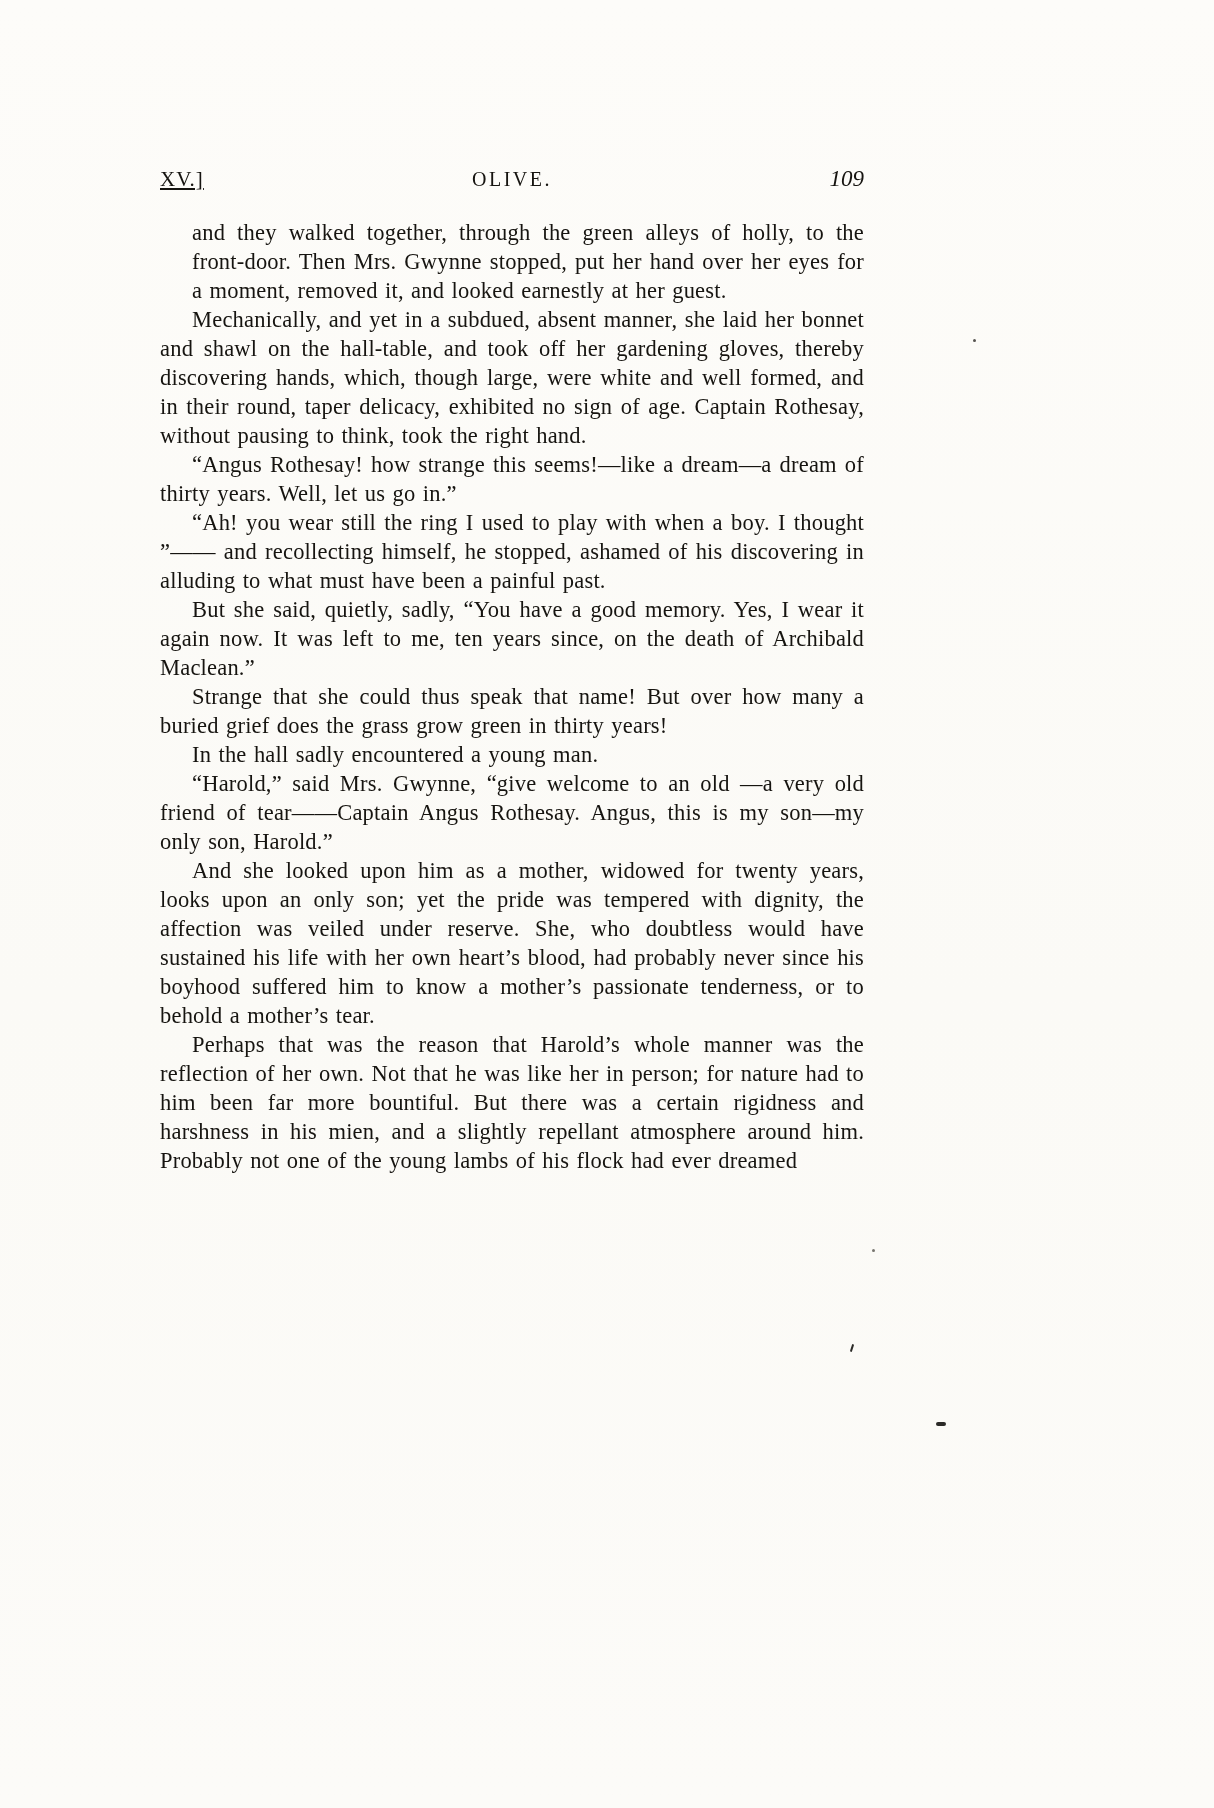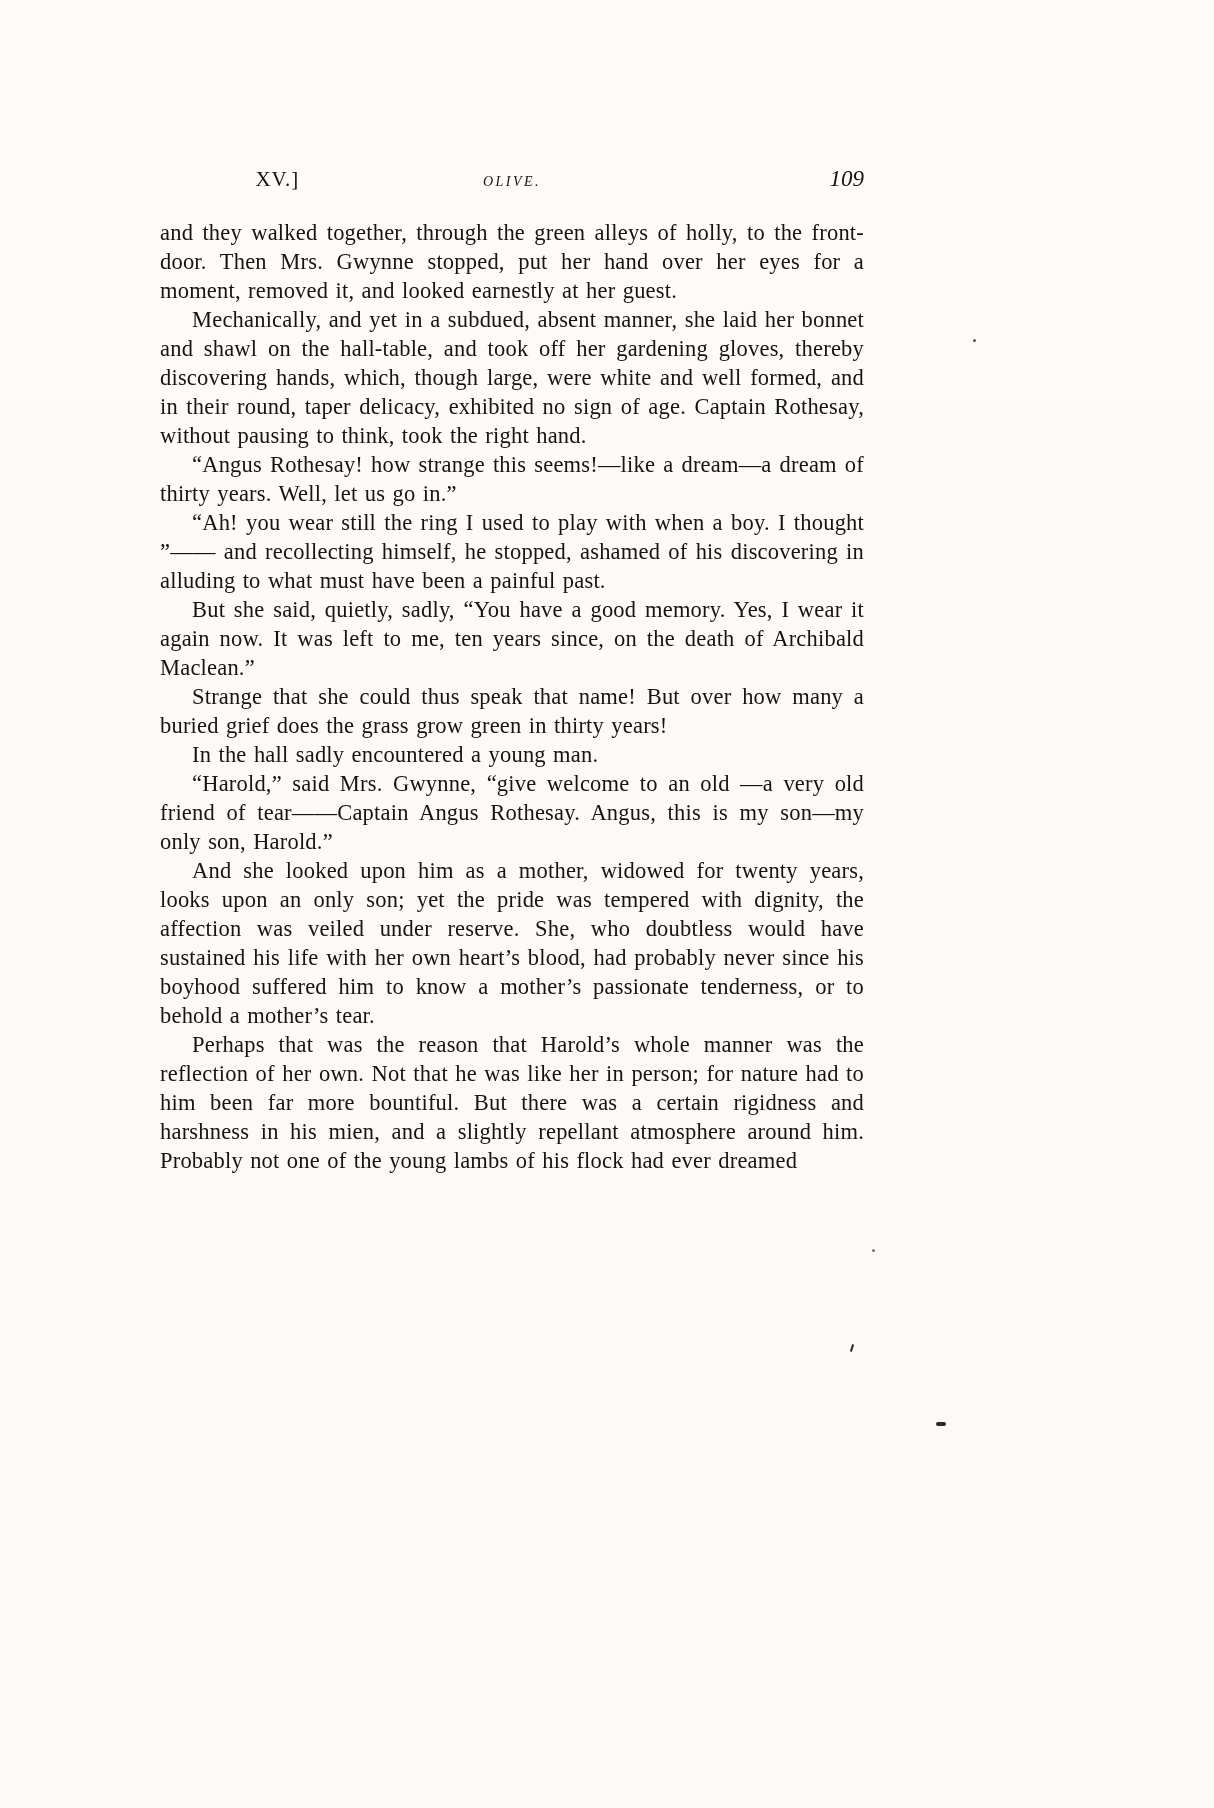--- a/index.html
+++ b/index.html
@@ -26,51 +26,52 @@
       top: 166px;
       width: 704px;
     }
     .running-head {
       display: flex;
       align-items: baseline;
       margin-bottom: 26px;
     }
     .head-left {
       flex: 1;
-      text-align: center;
+      text-align: left;
       font-size: 21px;
       letter-spacing: 1px;
       font-variant: small-caps;
+      text-decoration: underline;
     }
     .head-center {
       flex: 1;
       text-align: center;
-      font-size: 14px;
+      font-size: 20px;
       letter-spacing: 2.5px;
-      font-style: italic;
     }
     .head-right {
       flex: 1;
       text-align: right;
       font-size: 23px;
       font-style: italic;
     }
     .body-text {
       font-size: 22.5px;
       line-height: 29px;
       text-align: justify;
       word-spacing: 1.5px;
       letter-spacing: 0.2px;
     }
     .body-text p {
       margin: 0;
       text-indent: 32px;
     }
     .body-text p.no-indent {
       text-indent: 0;
+      margin-left: 32px;
     }
     .artifact {
       position: absolute;
       background: #3a3a38;
     }
     .artifact.dot1 {
       left: 973px; top: 339px;
       width: 3px; height: 3px;
       border-radius: 50%;
       background: #55534f;

